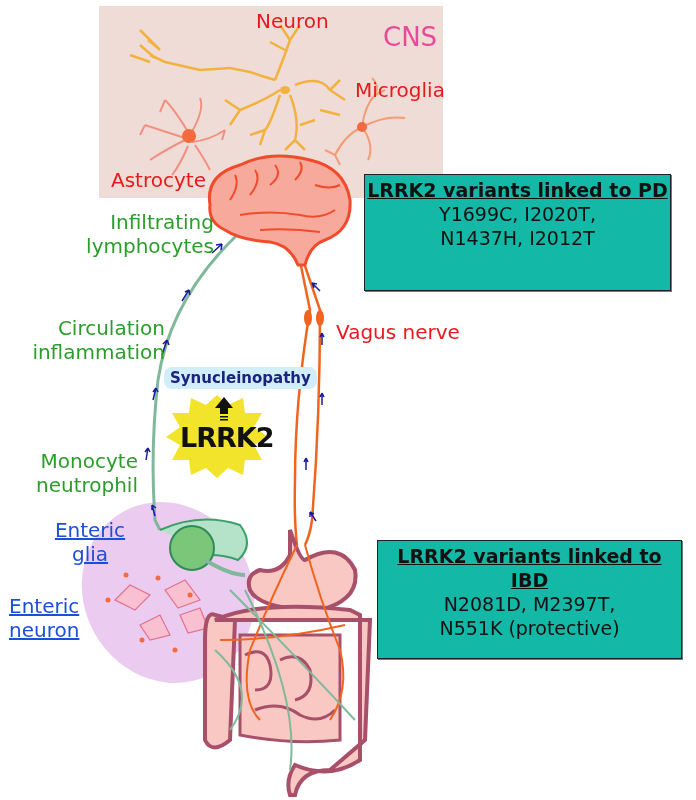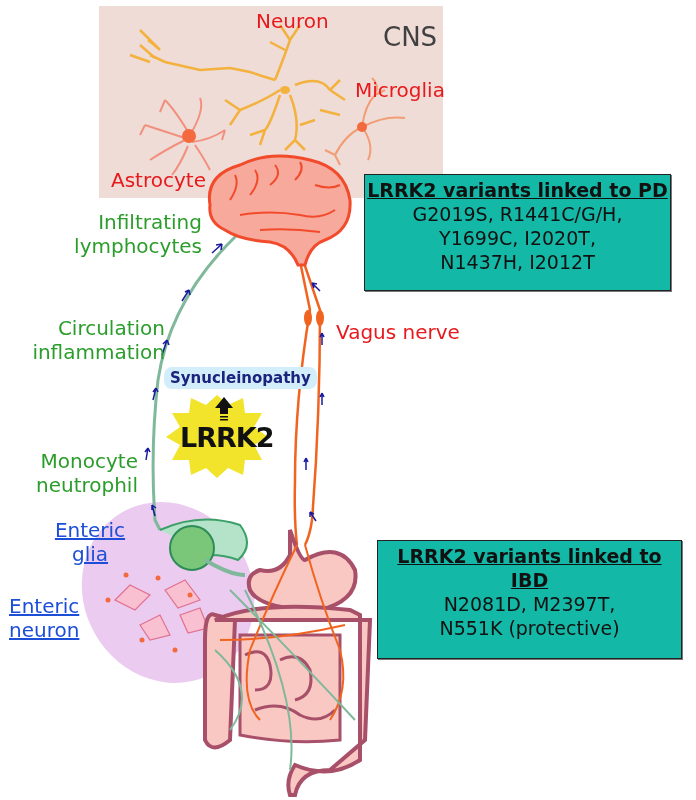--- a/index.html
+++ b/index.html
@@ -3,21 +3,21 @@
 <meta charset="utf-8">
 <style>
   html, body { margin: 0; padding: 0; background: #ffffff; }
   body { width: 696px; height: 800px; position: relative; overflow: hidden;
          font-family: "DejaVu Sans", sans-serif; }
   .abs { position: absolute; }
   .lbl { position: absolute; font-size: 20px; line-height: 24px; white-space: nowrap; }
   .red { color: #e8191c; }
   .green { color: #2a9d2a; }
   .pink { color: #1d4ed8; text-decoration: underline; }
-  .cns-label { color: #404040; font-size: 26px; }
+  .cns-label { color: #ec4899; font-size: 26px; }
   .right { text-align: right; }
   .center { text-align: center; }
   .box { position: absolute; background: #14b8a6; border: 1.5px solid #222;
          box-shadow: 1px 1px 0 #777; text-align: center; color: #111; }
   .box .title { font-weight: bold; text-decoration: underline; font-size: 19px; line-height: 24px; margin-top: 3px; }
   .box .line { font-size: 19px; line-height: 24px; }
   svg { position: absolute; left: 0; top: 0; }
   .syn { position: absolute; background: #d2eefb; border-radius: 8px; color: #1a237e;
          font-weight: bold; font-size: 15px; padding: 2px 6px; }
   .lrrk2 { position: absolute; font-weight: bold; font-size: 27px; color: #111; letter-spacing: -1px; }
@@ -144,32 +144,31 @@
   </g>
 </svg>
 
 <div class="lbl cns-label" style="left:383px;top:25px;">CNS</div>
 <div class="lbl red" style="left:256px;top:9px;">Neuron</div>
 <div class="lbl red" style="left:355px;top:78px;">Microglia</div>
 <div class="lbl red" style="left:111px;top:168px;">Astrocyte</div>
 
 <div class="box" style="left:364px;top:174px;width:305px;height:115px;">
   <div class="title">LRRK2 variants linked to PD</div>
-  <div class="line">G2019S, R1441C/G/H,</div>
   <div class="line">Y1699C, I2020T,</div>
   <div class="line">N1437H, I2012T</div>
 </div>
 
 <div class="box" style="left:377px;top:540px;width:303px;height:117px;">
   <div class="title">LRRK2 variants linked to IBD</div>
   <div class="line">N2081D, M2397T,</div>
   <div class="line">N551K (protective)</div>
 </div>
 
-<div class="lbl green right" style="left:60px;top:210px;width:142px;">
+<div class="lbl green right" style="left:72px;top:210px;width:142px;">
   <div>Infiltrating</div>
   <div>lymphocytes</div>
 </div>
 <div class="lbl green right" style="left:20px;top:316px;width:145px;">
   <div>Circulation</div>
   <div>inflammation</div>
 </div>
 <div class="lbl green right" style="left:20px;top:449px;width:118px;">
   <div>Monocyte</div>
   <div>neutrophil</div>

